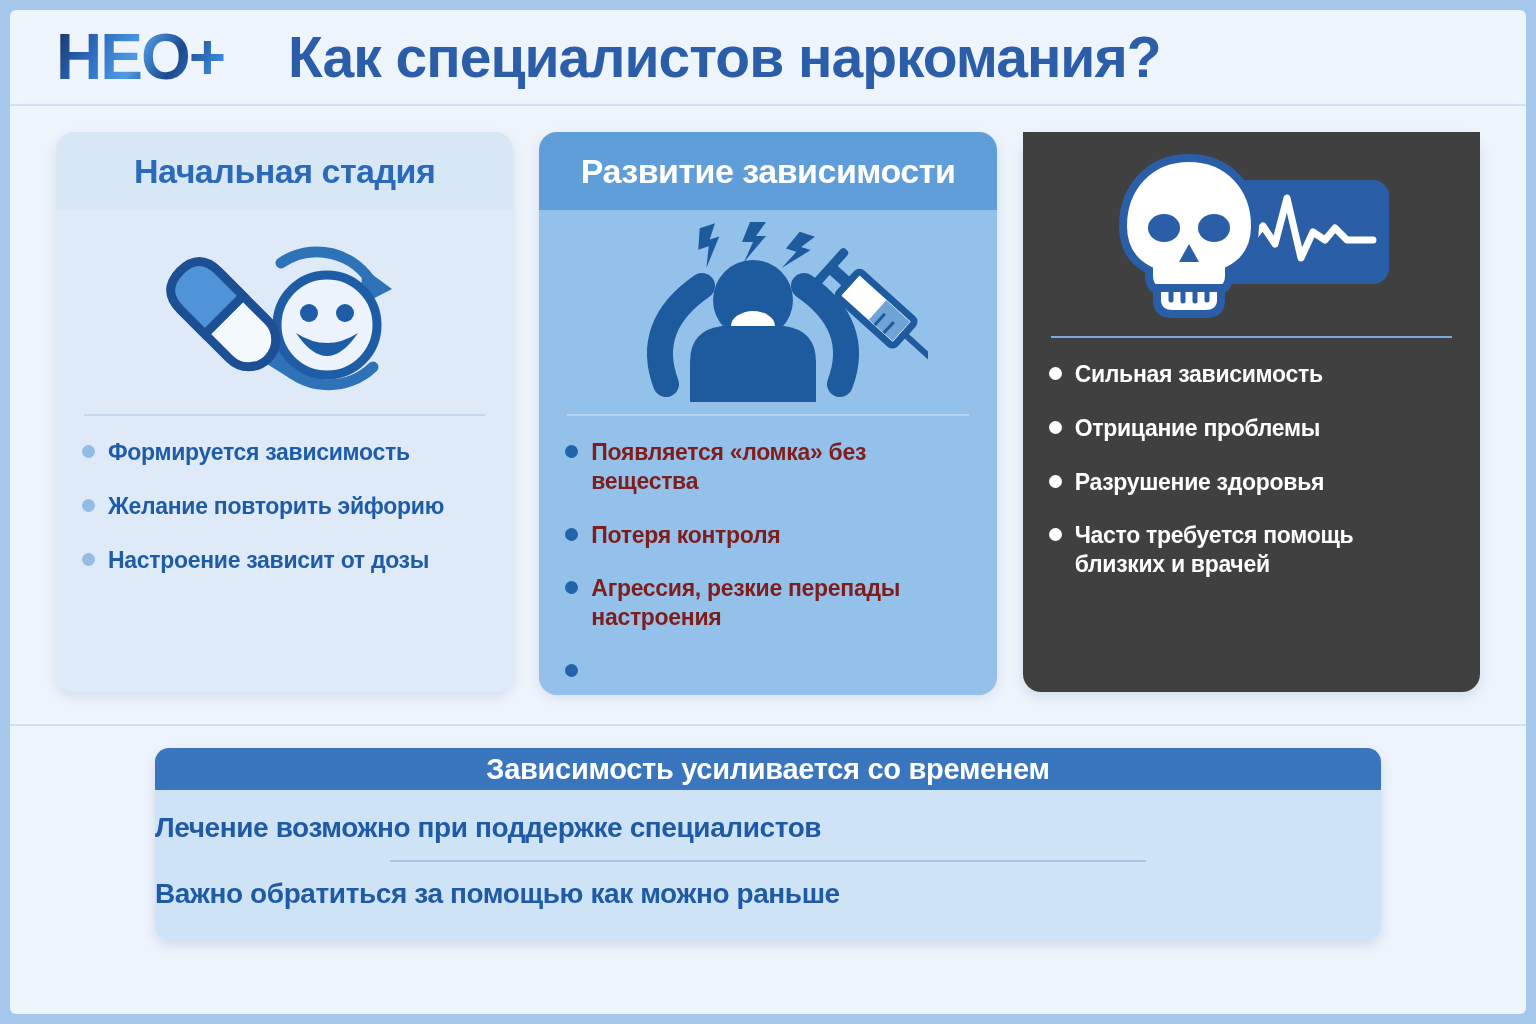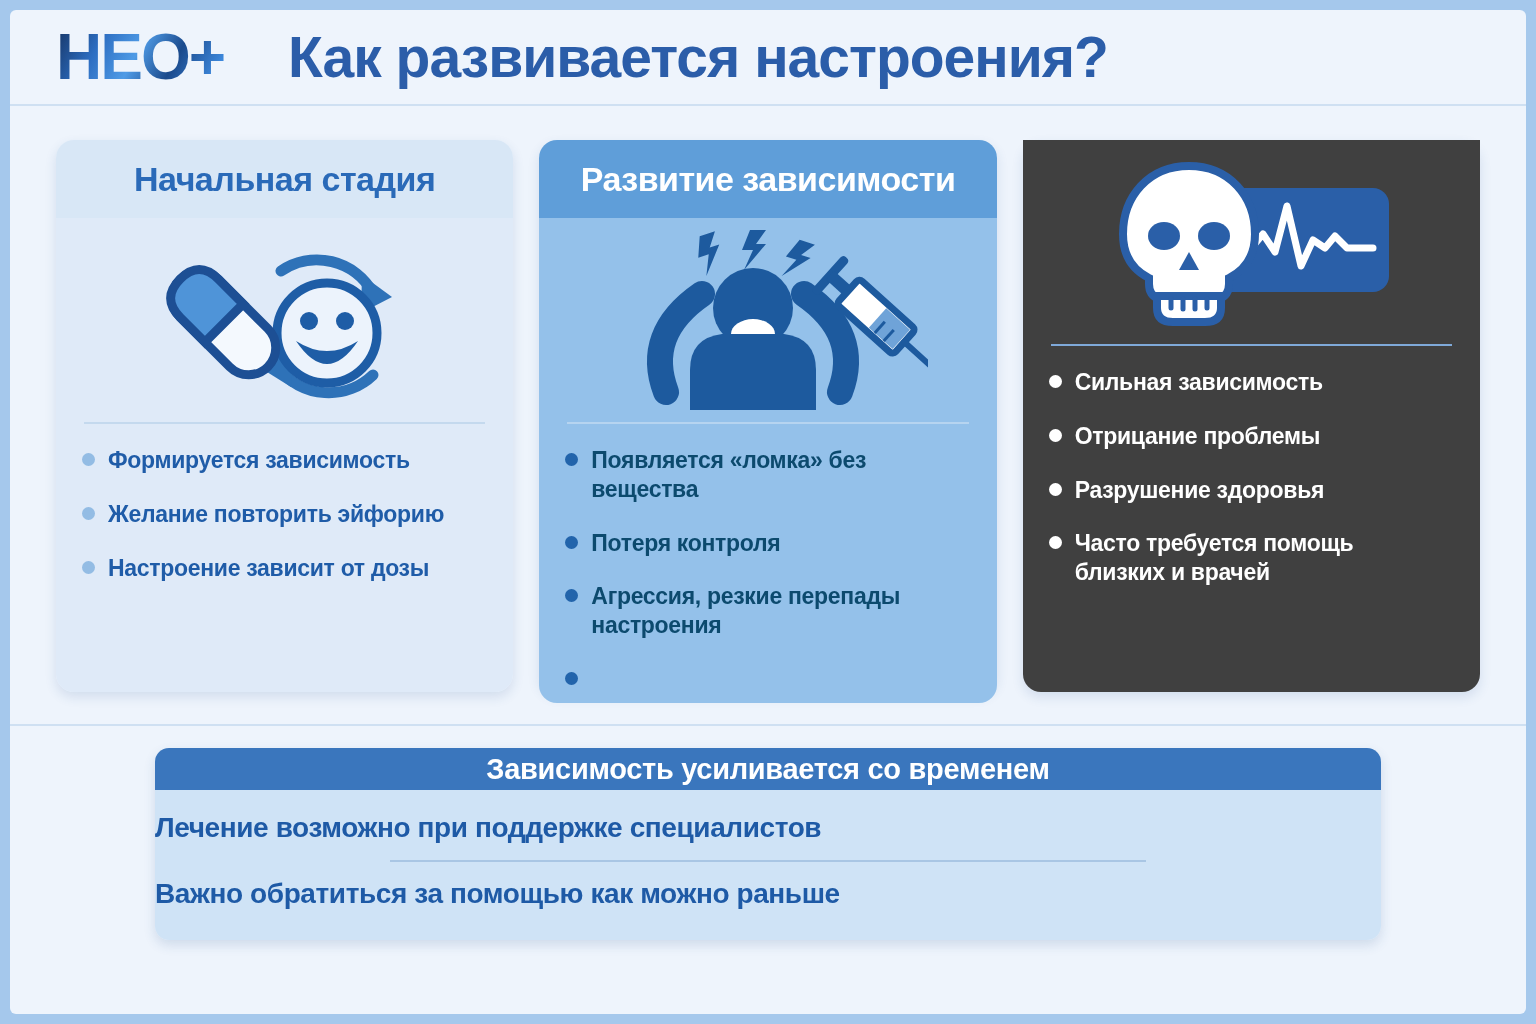--- a/index.html
+++ b/index.html
@@ -15,41 +15,41 @@
   .logo { font-size:64px; font-weight:900; letter-spacing:-2px;
           background:linear-gradient(118deg,#142f5c 0%,#2d6ec2 26%,#4f9be6 46%,#1b4a8c 66%,#3d88dc 88%,#2a9cd8 100%);
           -webkit-background-clip:text; background-clip:text; color:transparent;
           padding-right:6px; }
   .page-title { margin-left:58px; font-size:57px; font-weight:800; color:#2b5da9; letter-spacing:-1px; }
   .h-rule { height:2px; background:#cfe0f2; flex:none; }
 
   
   .columns { display:flex; gap:26px; padding:26px 46px 0; height:586px; flex:none; }
   .col { flex:1; border-radius:18px; display:flex; flex-direction:column;
-         box-shadow:0 5px 12px rgba(44,86,146,.14);margin-top:8px; }
+         box-shadow:0 5px 12px rgba(44,86,146,.14); }
   .col-head { height:78px; flex:none; display:flex; align-items:center; justify-content:center;
               border-radius:18px 18px 0 0; font-size:34px; font-weight:800; letter-spacing:-0.5px; }
   .col-body { flex:1; border-radius:0 0 18px 18px; padding:10px 26px 18px; display:flex; flex-direction:column; }
   .icon-zone { height:184px; flex:none; display:flex; align-items:center; justify-content:center; }
   .col-rule { height:2px; flex:none; margin:10px 2px 22px; }
   ul.bullets { list-style:none; display:flex; flex-direction:column; gap:25px; }
   ul.bullets li { display:flex; align-items:flex-start; gap:13px; font-weight:700;
                   font-size:23px; letter-spacing:-0.3px; line-height:1.25; white-space:pre-line; }
   ul.bullets .dot { width:13px; height:13px; border-radius:50%; flex:none; margin-top:7px; }
 
   .col-initial .col-head { background:#d8e7f6; color:#2a6ab8; }
   .col-initial .col-body { background:#dfeaf8; }
   .col-initial .col-rule { background:#c4d9ee; }
   .col-initial li { color:#1f5ca8; }
   .col-initial .dot { background:#93bce4; }
 
   .col-develop .col-head { background:#5f9ed9; color:#ffffff; }
   .col-develop .col-body { background:#94c1ea; }
   .col-develop .col-rule { background:#b6d4f0; }
-  .col-develop li { color:#0c4a6e; font-size:22px; }
+  .col-develop li { color:#7f1d1d; font-size:22px; }
   .col-develop .dot { background:#2264ab; }
 
   .col-severe .col-head { background:#2f6cb4; color:#ffffff; }
   .col-severe .col-body { background:#404040; }
   .col-severe .col-rule { background:#7fa9d9; }
   .col-severe li { color:#ffffff; }
   .col-severe .dot { background:#ffffff; }
 
   
   .mid-rule { height:2px; background:#cfe0f2; margin-top:32px; flex:none; }
@@ -62,21 +62,21 @@
   .footer-rule { width:756px; height:2px; background:#a9c6e4; margin:10px auto; }
 </style>
 </head>
 <body>
 
 <div class="frame">
   <div class="content">
 
     <div class="top-header">
       <div class="logo">НЕО+</div>
-      <div class="page-title">Как развивается настроения?</div>
+      <div class="page-title">Как специалистов наркомания?</div>
     </div>
     <div class="h-rule"></div>
 
     <div class="columns">
 
       <div class="col col-initial">
         <div class="col-head">Начальная стадия</div>
         <div class="col-body">
           <div class="icon-zone">
             <svg width="250" height="170" viewBox="0 0 250 170">

